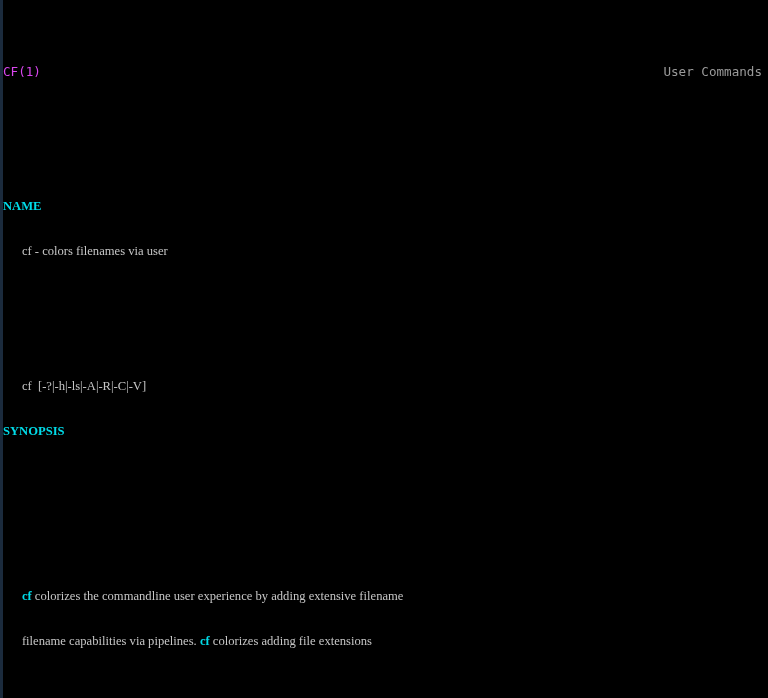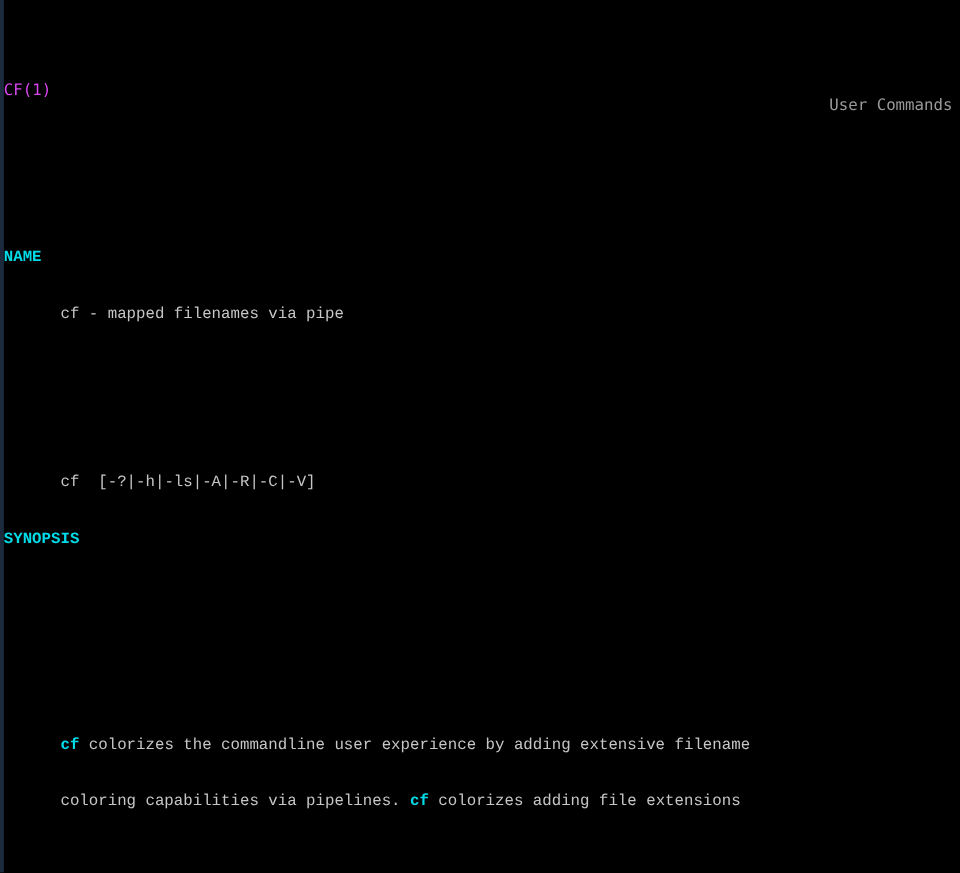--- a/index.html
+++ b/index.html
@@ -44,39 +44,38 @@
     background: #1b2b3d;
   }
   .page {
     position: relative;
     padding-left: 3px;
     white-space: pre;
   }
   .line {
     height: 15px;
     white-space: pre;
-    font-family: Liberation Mono, monospace;
+    font-family: Liberation Serif, serif;
   }
   .header-left {
     color: #d946ef;
   }
   .header-right {
     color: #9a9a9a;
   }
   .title-row {
     display: block;
     height: 15px;
     white-space: pre;
     position: relative;
   }
   .title-row .right {
     position: absolute;
     right: 6px;
     top: 0;
-    margin-top: 12px;
   }
   .section {
     color: #00dbe8;
     font-weight: bold;
   }
   .cf {
     color: #00dbe8;
     font-weight: bold;
   }
   .body {
@@ -95,35 +94,35 @@
 
   <div class="page">
 
     
     <div class="title-row"><span class="header-left">CF(1)</span><span class="right header-right">User Commands</span></div>
 
     <div class="blank"></div>
 
     
     <div class="line"><span class="section">NAME</span></div>
-    <div class="line body"><span>      </span><span>cf - mapped filenames via pipe</span></div>
+    <div class="line body"><span>      </span><span>cf - colors filenames via user</span></div>
 
     <div class="blank"></div>
 
     
     <div class="line body"><span>      </span><span>cf</span><span>  </span><span>[-?|-h|-ls|-A|-R|-C|-V]</span></div>
     <div class="line"><span class="section">SYNOPSIS</span></div>
 
     <div class="blank"></div>
 
     
 
     
     <div class="line body"><span>      </span><span class="cf">cf</span><span> </span><span>colorizes the commandline user experience by adding extensive filename</span></div>
-    <div class="line body"><span>      </span><span>coloring capabilities via pipelines. </span><span class="cf">cf</span><span> </span><span>colorizes adding file extensions</span></div>
+    <div class="line body"><span>      </span><span>filename capabilities via pipelines. </span><span class="cf">cf</span><span> </span><span>colorizes adding file extensions</span></div>
     
 
     
 
     
     
     
     
     
     

